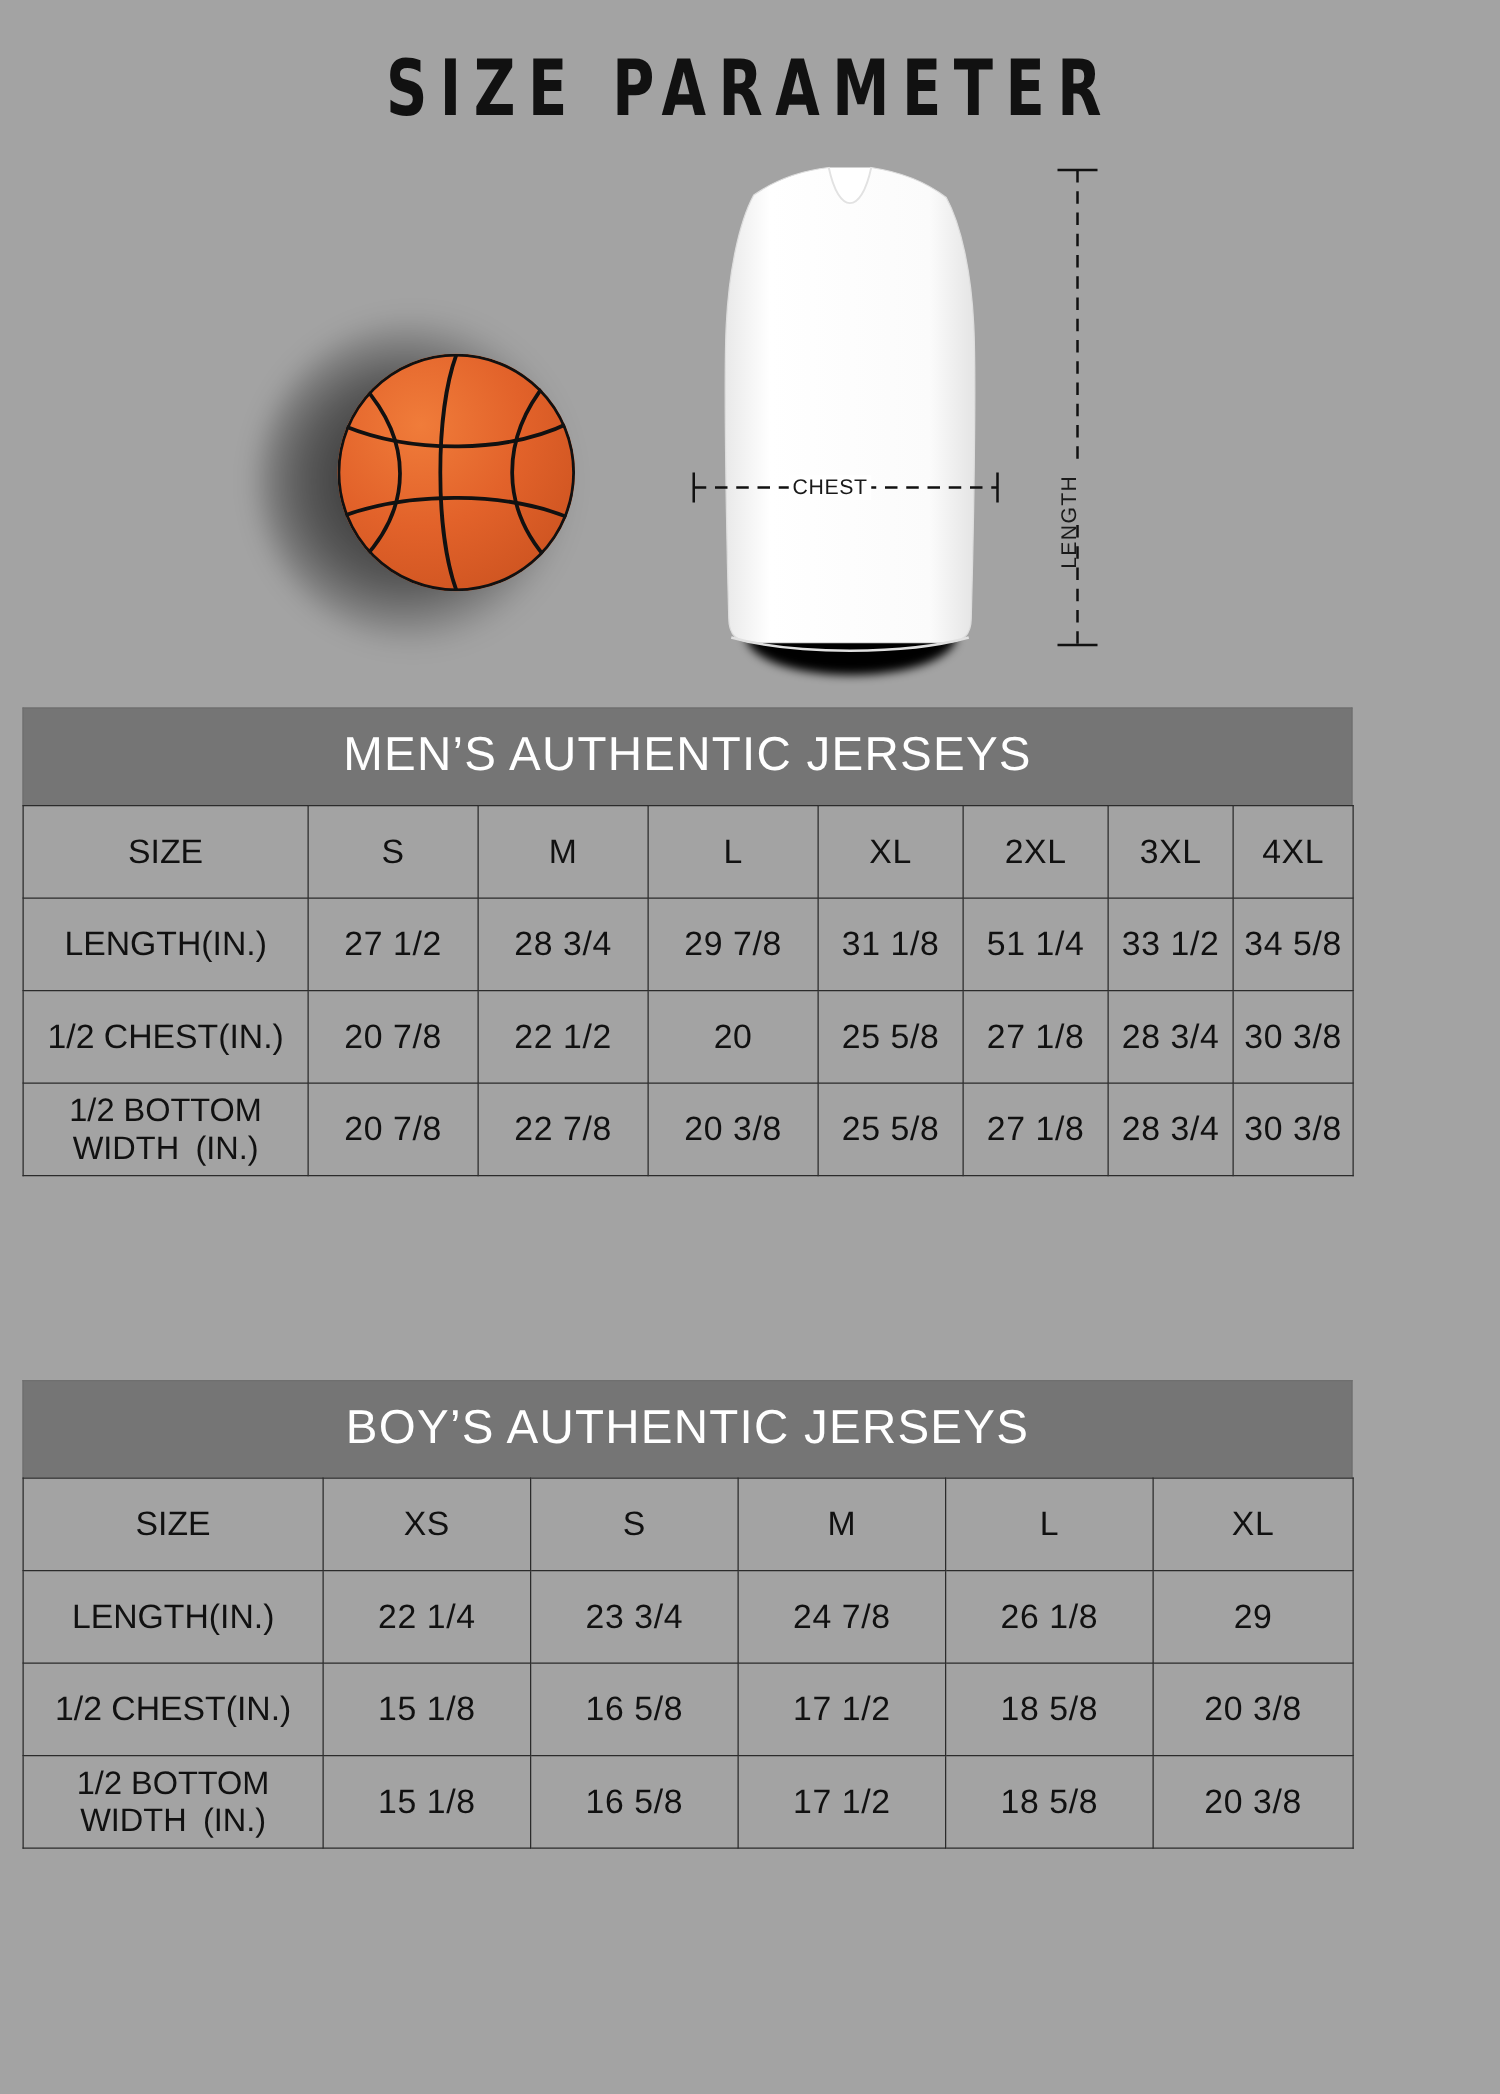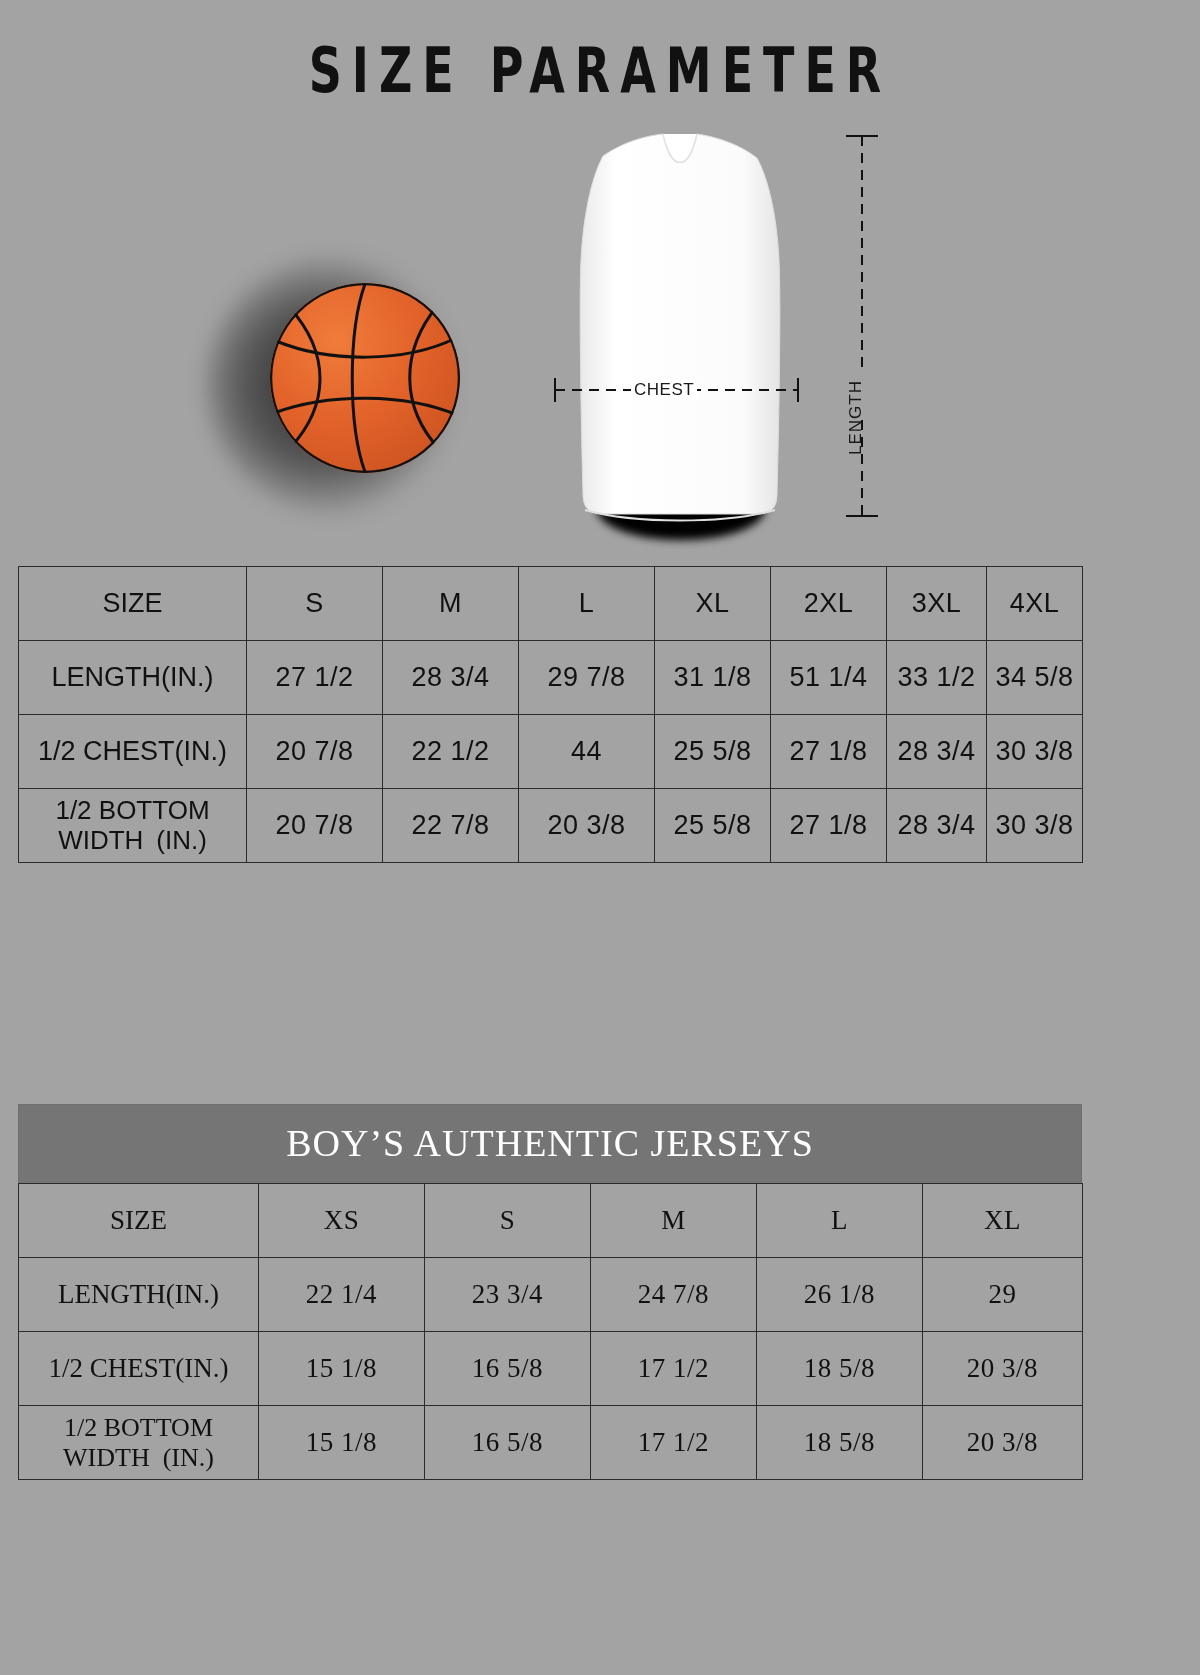--- a/index.html
+++ b/index.html
@@ -110,21 +110,21 @@
     font-size: 17px;
     color: #1a1a1a;
     letter-spacing: 1px;
     writing-mode: vertical-rl;
     transform: rotate(180deg);
   }
 
   
   .table-block { position: absolute; left: 18px; width: 1064px; }
   .table-block.men { top: 566px; }
-  .table-block.boys { top: 1104px; font-family: Liberation Serif, serif; }
+  .table-block.boys { top: 1104px; }
 
   .tbl-header {
     background: #757575;
     color: #ffffff;
     text-align: center;
     font-size: 38px;
     letter-spacing: 1px;
     padding: 16px 0 18px 0;
     border: 1px solid #6f6f6f;
     border-bottom: none;
@@ -226,20 +226,21 @@
     <svg style="position:absolute; left:838px; top:10px;" width="46" height="410">
       <line x1="24" y1="16" x2="24" y2="250" stroke="#111" stroke-width="2" stroke-dasharray="10,7"></line>
       <line x1="24" y1="300" x2="24" y2="396" stroke="#111" stroke-width="2" stroke-dasharray="10,7"></line>
       <line x1="8" y1="16" x2="40" y2="16" stroke="#111" stroke-width="2"></line>
       <line x1="8" y1="396" x2="40" y2="396" stroke="#111" stroke-width="2"></line>
     </svg>
     <div class="length-label">LENGTH</div>
   </div>
 
   <div class="table-block men">
+    <div class="tbl-header">MEN’S AUTHENTIC JERSEYS</div>
     <table class="men">
       <colgroup>
         <col class="c0">
           <col class="c1">
           <col class="c2">
           <col class="c3">
           <col class="c4">
           <col class="c5">
           <col class="c6">
           <col class="c7">
@@ -262,21 +263,21 @@
           <td>29 7/8</td>
           <td>31 1/8</td>
           <td>51 1/4</td>
           <td>33 1/2</td>
           <td>34 5/8</td>
         </tr>
         <tr>
           <td class="rowhead">1/2 CHEST(IN.)</td>
           <td>20 7/8</td>
           <td>22 1/2</td>
-          <td>44</td>
+          <td>20</td>
           <td>25 5/8</td>
           <td>27 1/8</td>
           <td>28 3/4</td>
           <td>30 3/8</td>
         </tr>
         <tr>
           <td class="rowhead two-line">
             <div>1/2 BOTTOM</div>
             <div>WIDTH (IN.)</div>
           </td>

